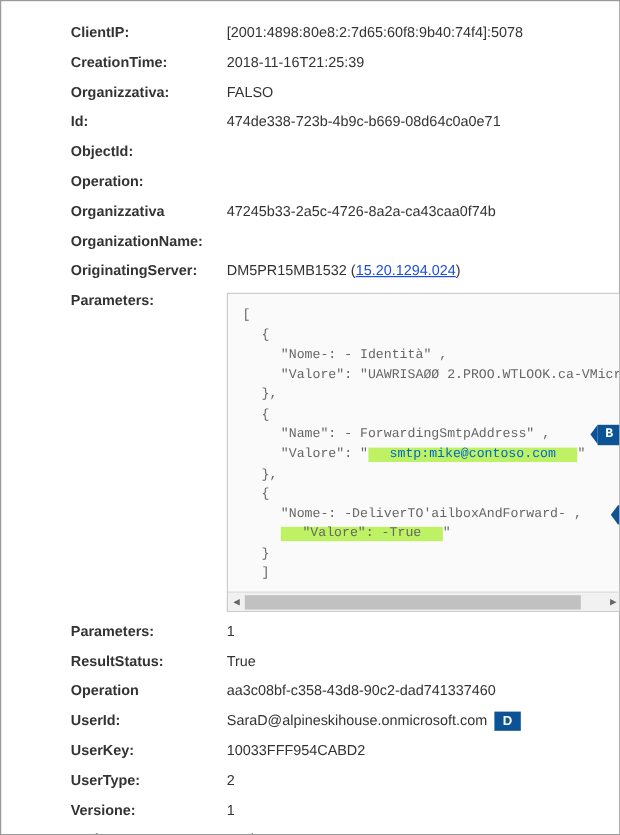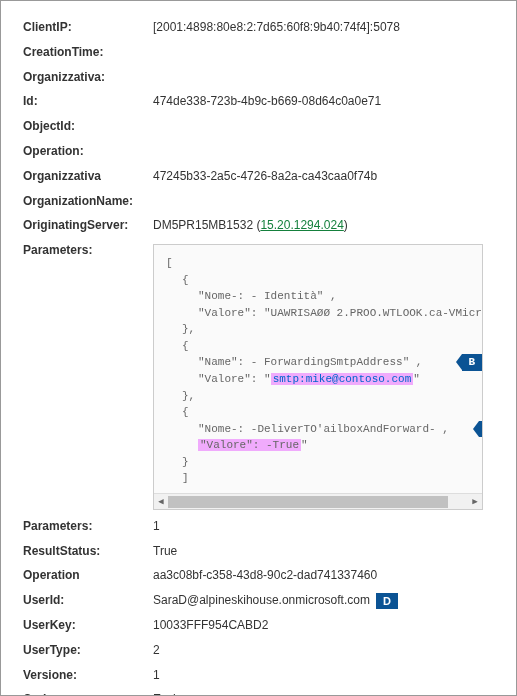--- a/index.html
+++ b/index.html
@@ -12,34 +12,35 @@
       height: 696px;
       border: 1px solid #999;
       padding: 18px 22px;
       overflow: hidden;
     }
     .row {
       display: flex;
       align-items: flex-start;
       margin-bottom: 8px;
       line-height: 1.4;
+      margin-left: 36px;
     }
     .label {
       width: 130px;
       flex-shrink: 0;
       color: #333;
       font-weight: 600;
     }
     .value {
       flex: 1;
       color: #333;
       word-break: break-all;
     }
     .link {
-      color: #15803d;
+      color: #1d4ed8;
       text-decoration: underline;
       cursor: pointer;
     }
     .badge {
       display: inline-block;
       background: #0b5394;
       color: #fff;
       font-weight: 700;
       font-size: 11px;
       padding: 1px 7px;
@@ -81,21 +82,21 @@
       padding: 10px 12px 6px 12px;
       white-space: nowrap;
       overflow: hidden;
     }
     .code-content div {
       line-height: 1.5;
       white-space: nowrap;
     }
     .ind1 { padding-left: 16px; }
     .ind2 { padding-left: 32px; }
-    .hl { background: #f0abfc; padding: 0 2px; }
+    .hl { background: #bef264; padding: 0 18px; }
     .email-hl { color: #0066cc; }
     .scrollbar {
       height: 16px;
       border-top: 1px solid #ddd;
       background: #f1f1f1;
       position: relative;
     }
     .scrollbar-thumb {
       position: absolute;
       left: 14px;
@@ -123,24 +124,26 @@
 </head>
 <body>
 
 <div class="row">
   <div class="label">ClientIP:</div>
   <div class="value">[2001:4898:80e8:2:7d65:60f8:9b40:74f4]:5078</div>
 </div>
 
 <div class="row">
   <div class="label">CreationTime:</div>
+  <div class="value">2018-11-16T21:25:39</div>
 </div>
 
 <div class="row">
   <div class="label">Organizzativa:</div>
+  <div class="value">FALSO</div>
 </div>
 
 <div class="row">
   <div class="label">Id:</div>
   <div class="value">474de338-723b-4b9c-b669-08d64c0a0e71</div>
 </div>
 
 <div class="row">
   <div class="label">ObjectId:</div>
 </div>

